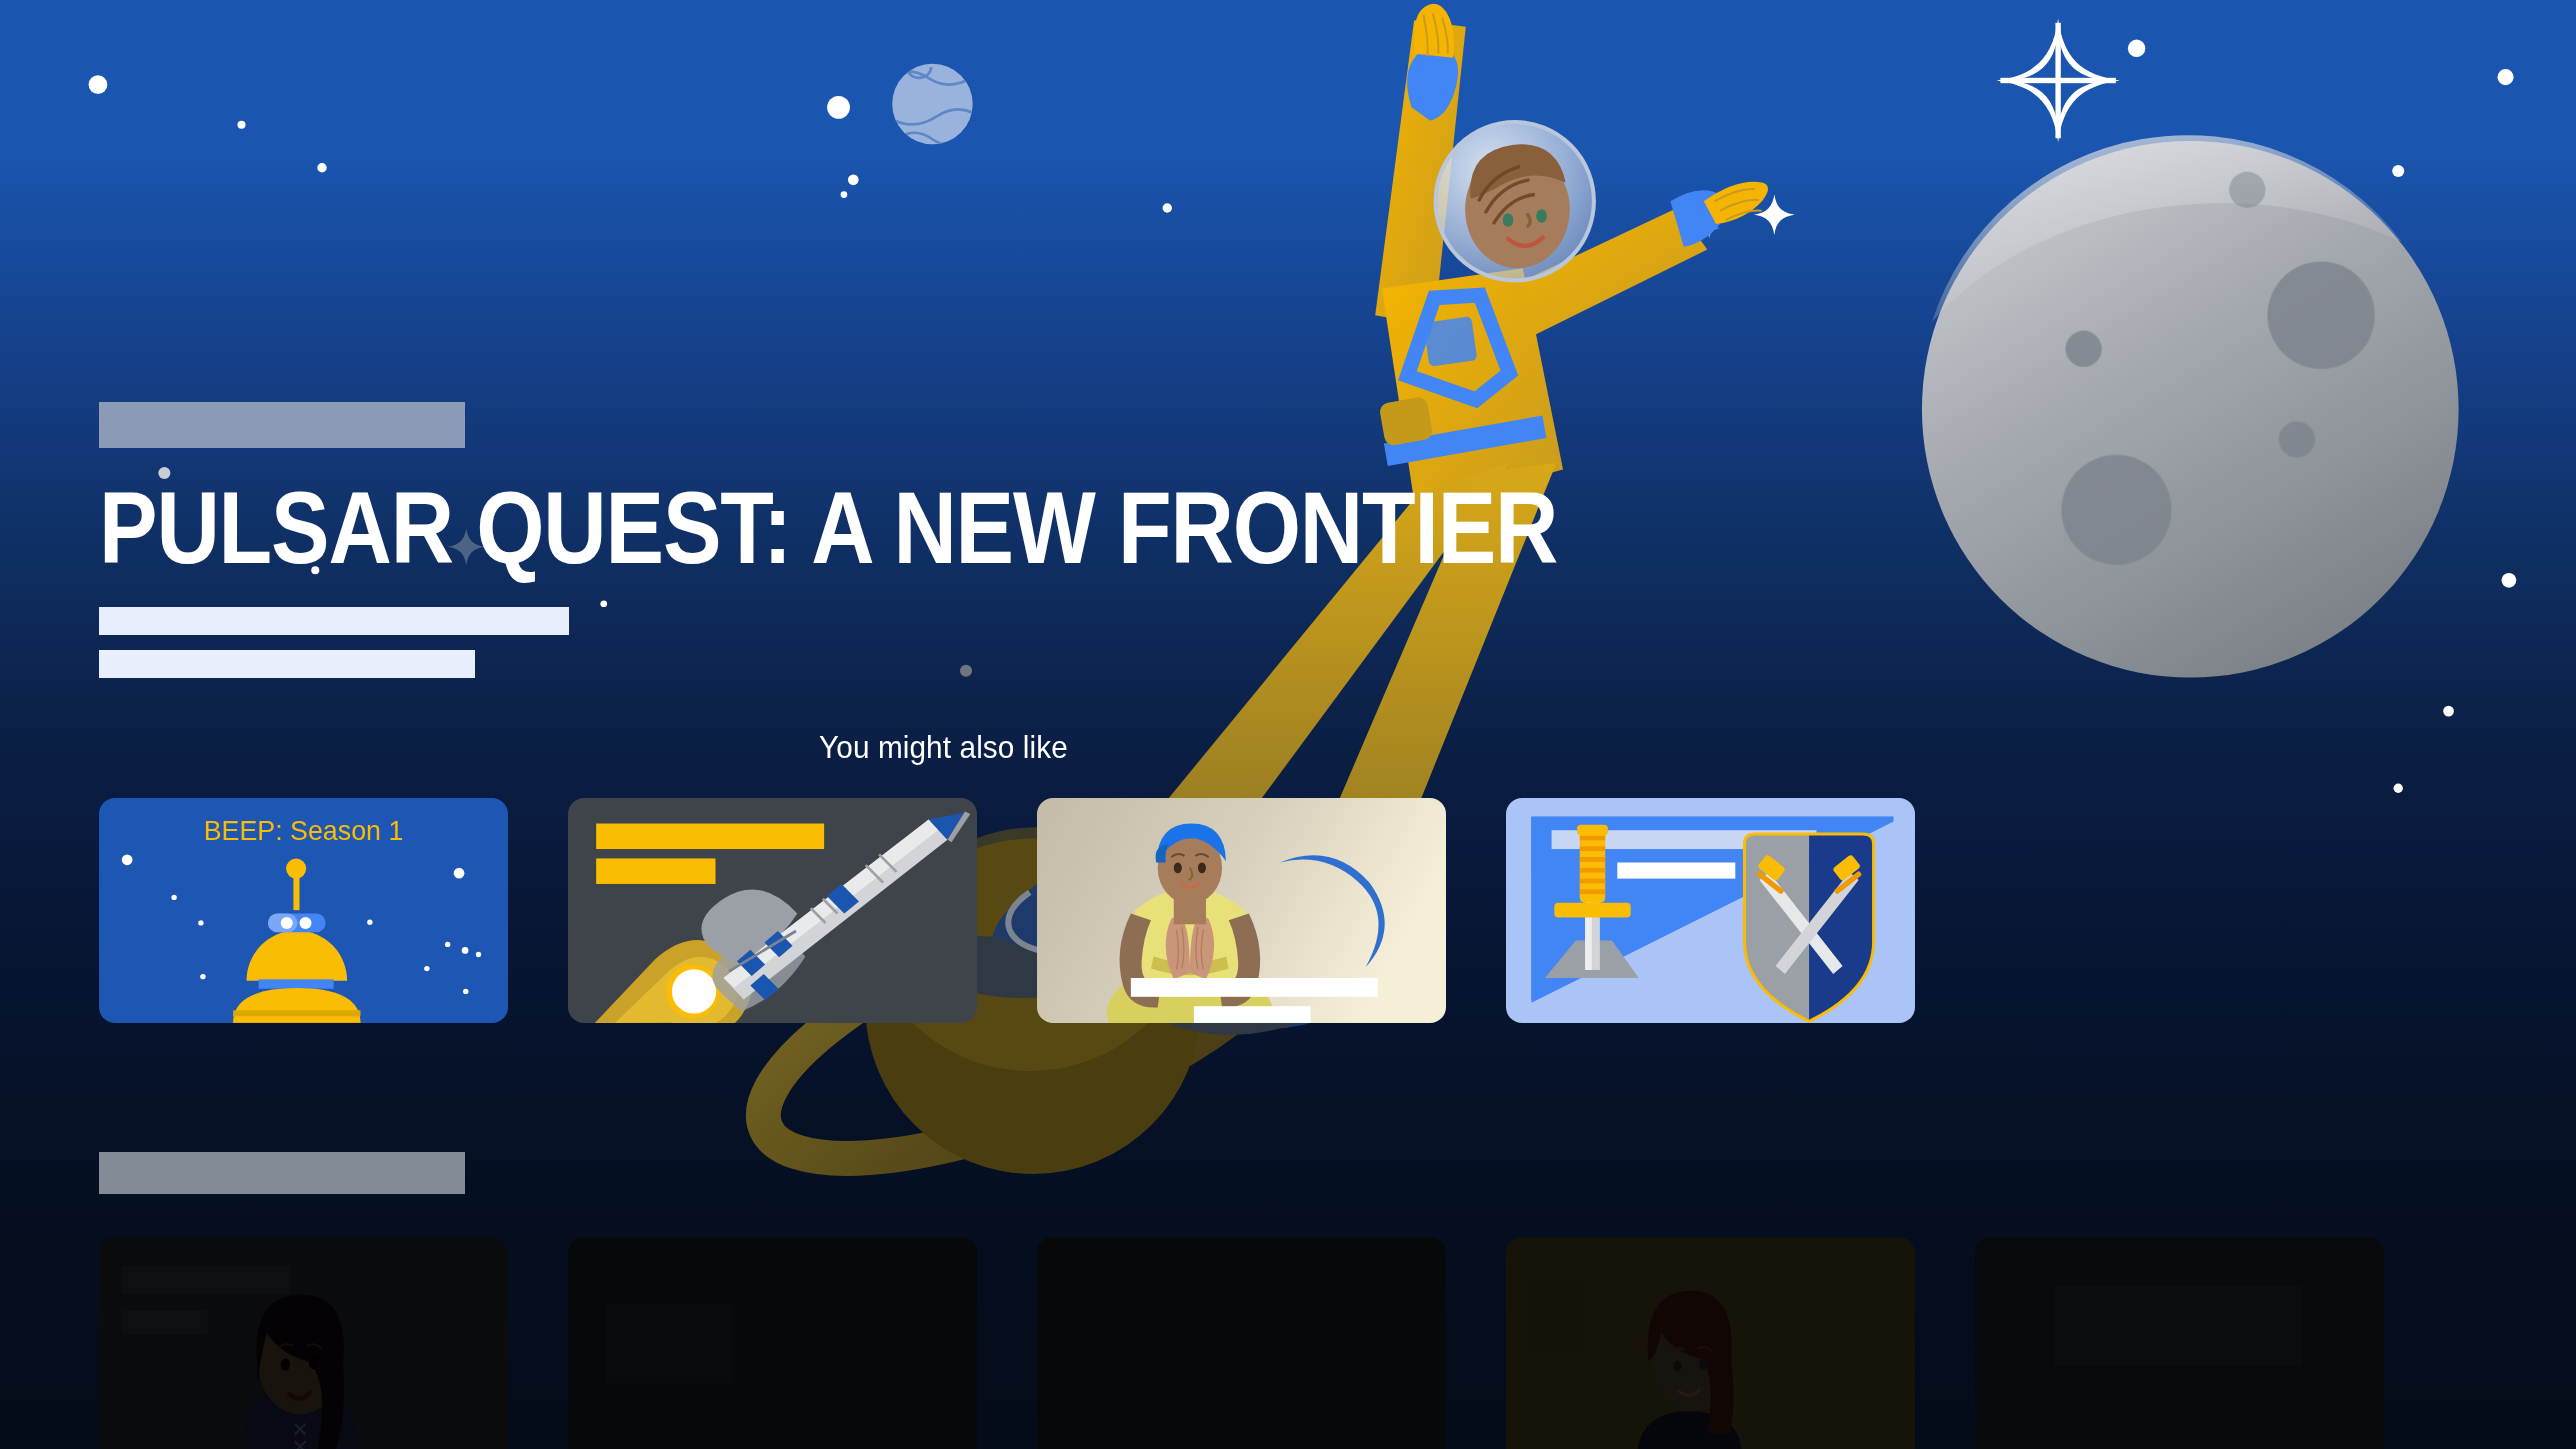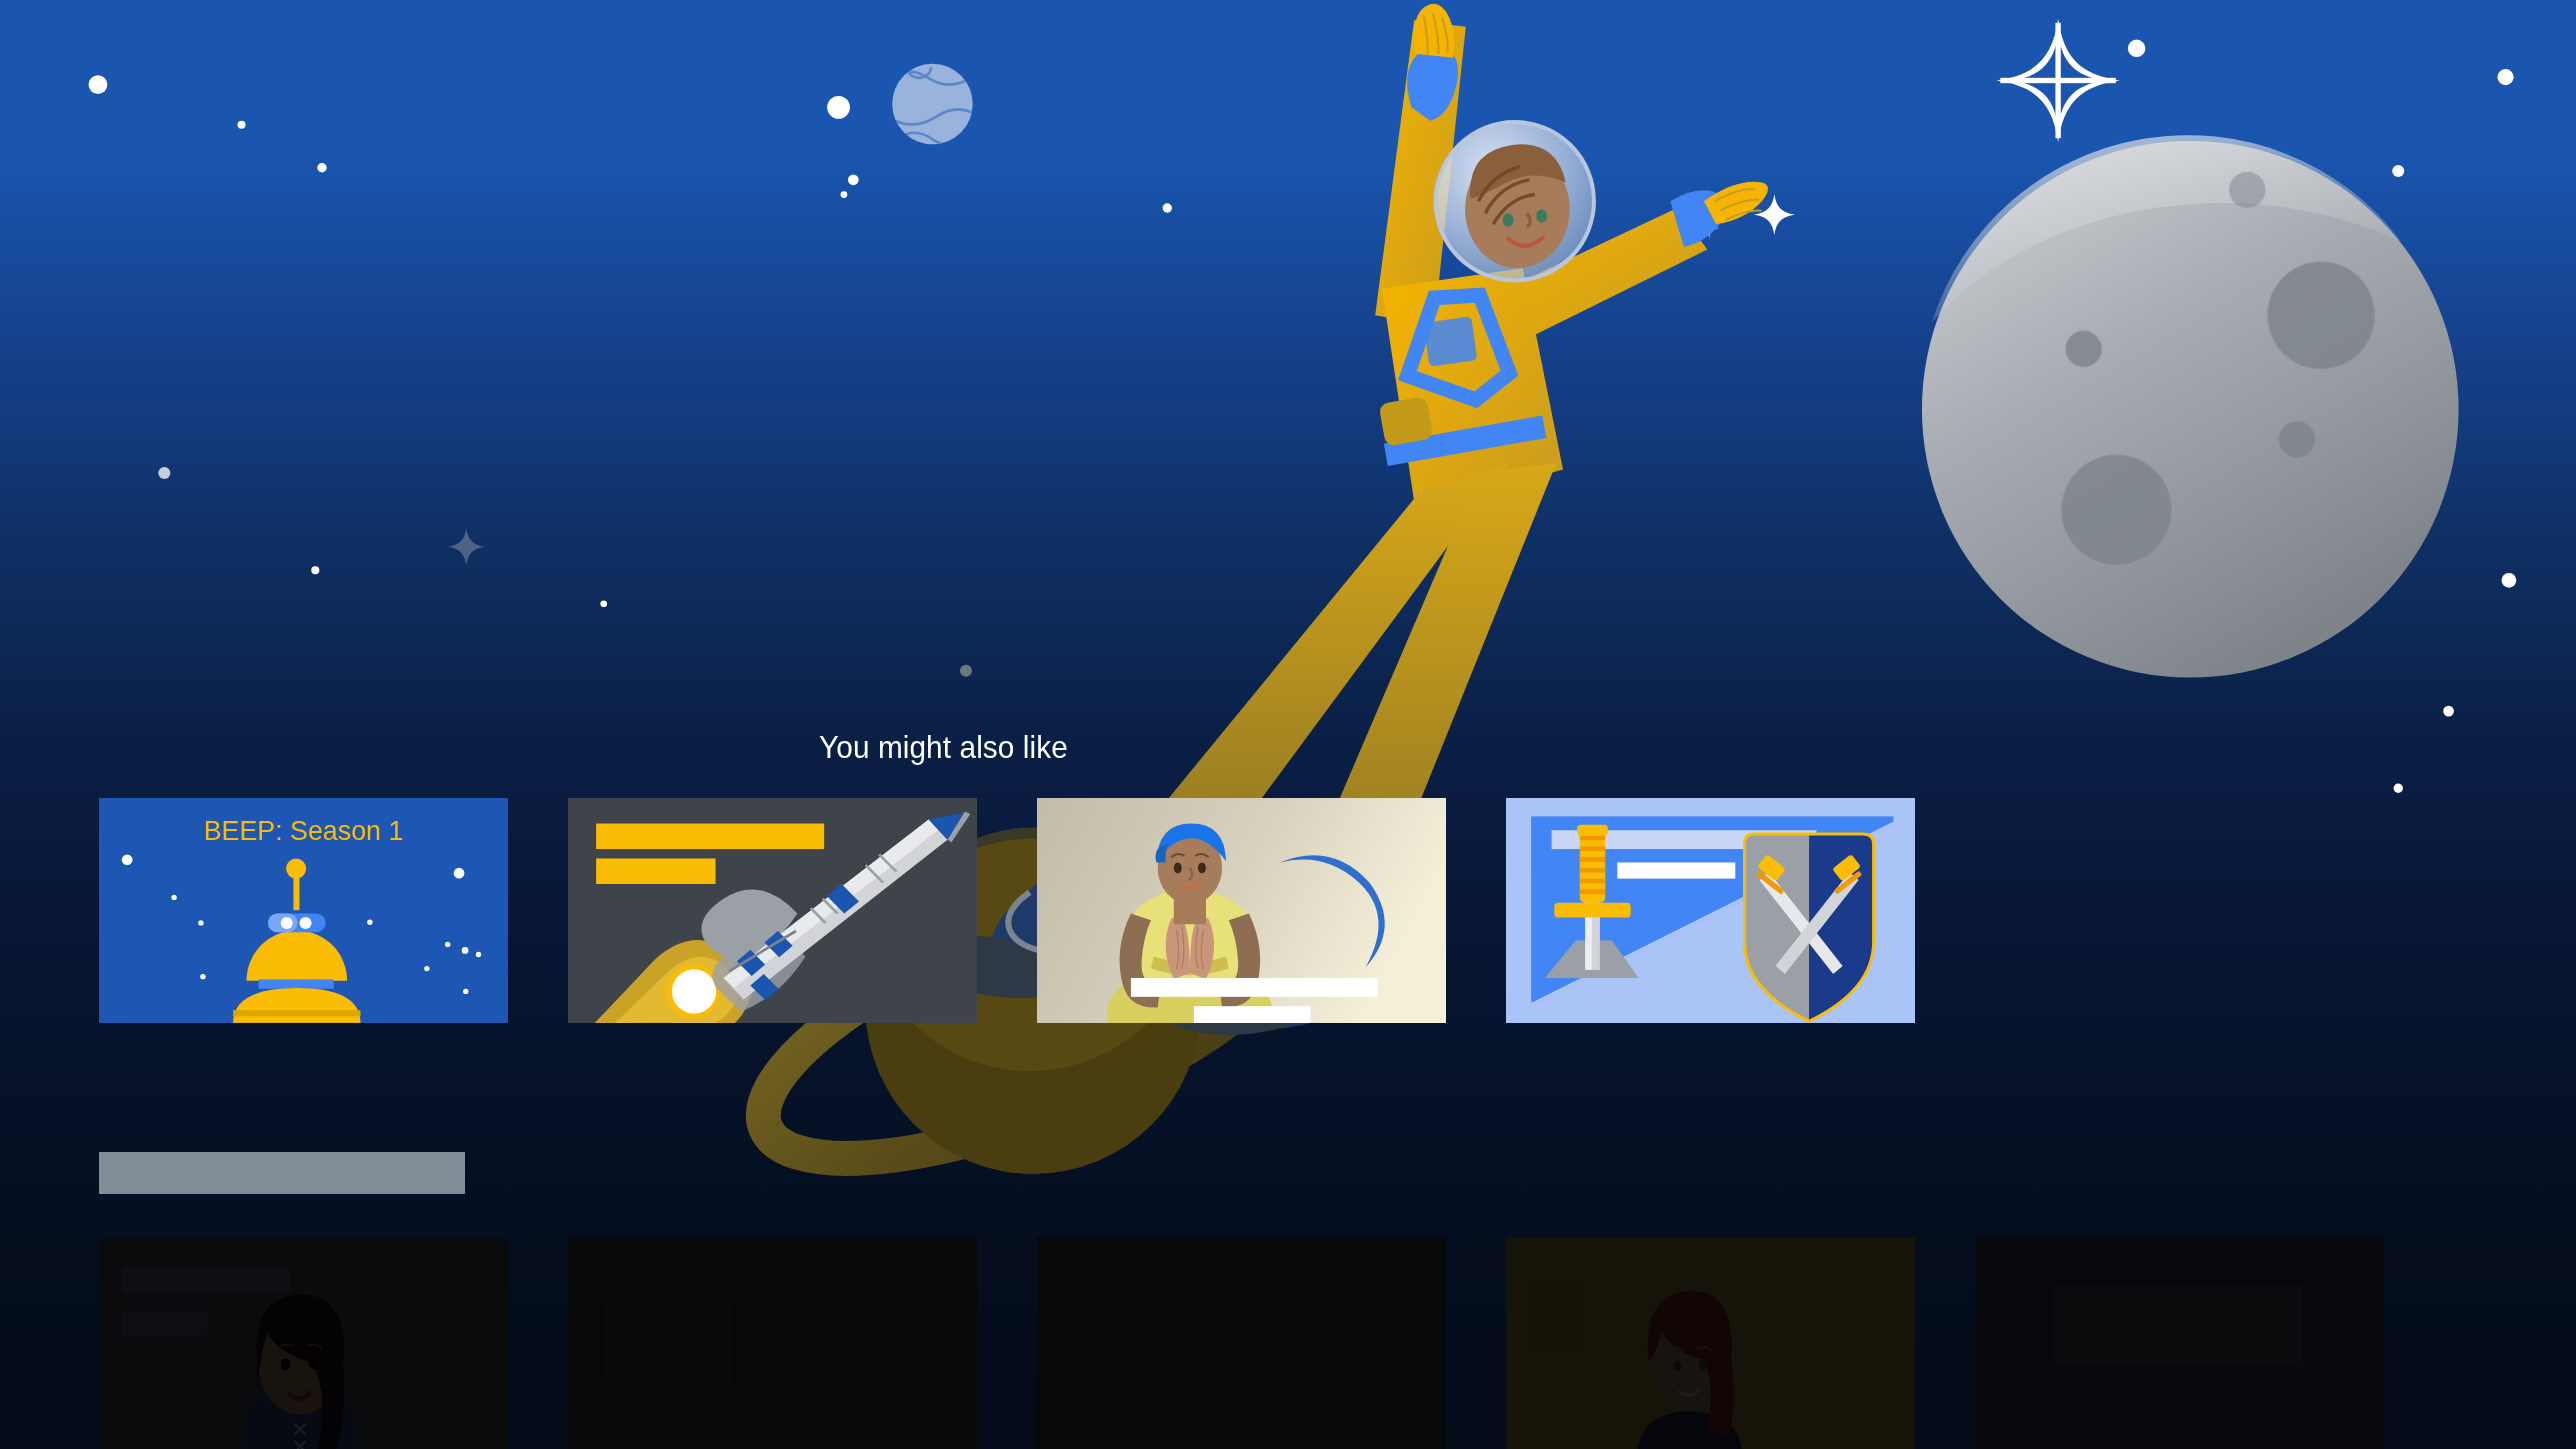--- a/index.html
+++ b/index.html
@@ -63,20 +63,21 @@
   }
   .row-bar {
     width:366px; height:42px; background:#828c96;
     margin-bottom:43px;
   }
   .cards { display:flex; gap:60px; }
   .card {
     width:409px; height:225px;
     position:relative; overflow:hidden;
     flex:0 0 auto;
+    border-radius:16px;
   }
   .card svg { display:block; width:100%; height:100%; }
 
   .row1 { top:729px;text-align:center; }
   .row2 { top:1152px; }
 
   .dim .card { filter:brightness(0.22) saturate(0.75); }
   .card-empty { background:#1d2533; }
 </style>
 </head>
@@ -248,20 +249,26 @@
             <path d="M2022,1290 l58,-6"></path>
               <path d="M2032,1312 l58,-6"></path>
             <path d="M2042,1334 l58,-6"></path>
               <path d="M2052,1356 l58,-6"></path>
           </g>
         </g>
       </g>
     </svg>
   </div>
 
+  <div class="hero">
+    <div class="skel skel-top"></div>
+    <div class="hero-title">PULSAR QUEST: A NEW FRONTIER</div>
+    <div class="skel skel-line1"></div>
+    <div class="skel skel-line2"></div>
+  </div>
 
   <div class="row row1">
     <div class="row-title">You might also like</div>
     <div class="cards">
 
       <div class="card">
         <svg viewBox="0 0 610 335" preserveAspectRatio="none">
           <rect width="610" height="335" fill="#1e56b3"></rect>
           <g fill="#ffffff">
             <circle cx="42" cy="92" r="8"></circle>

